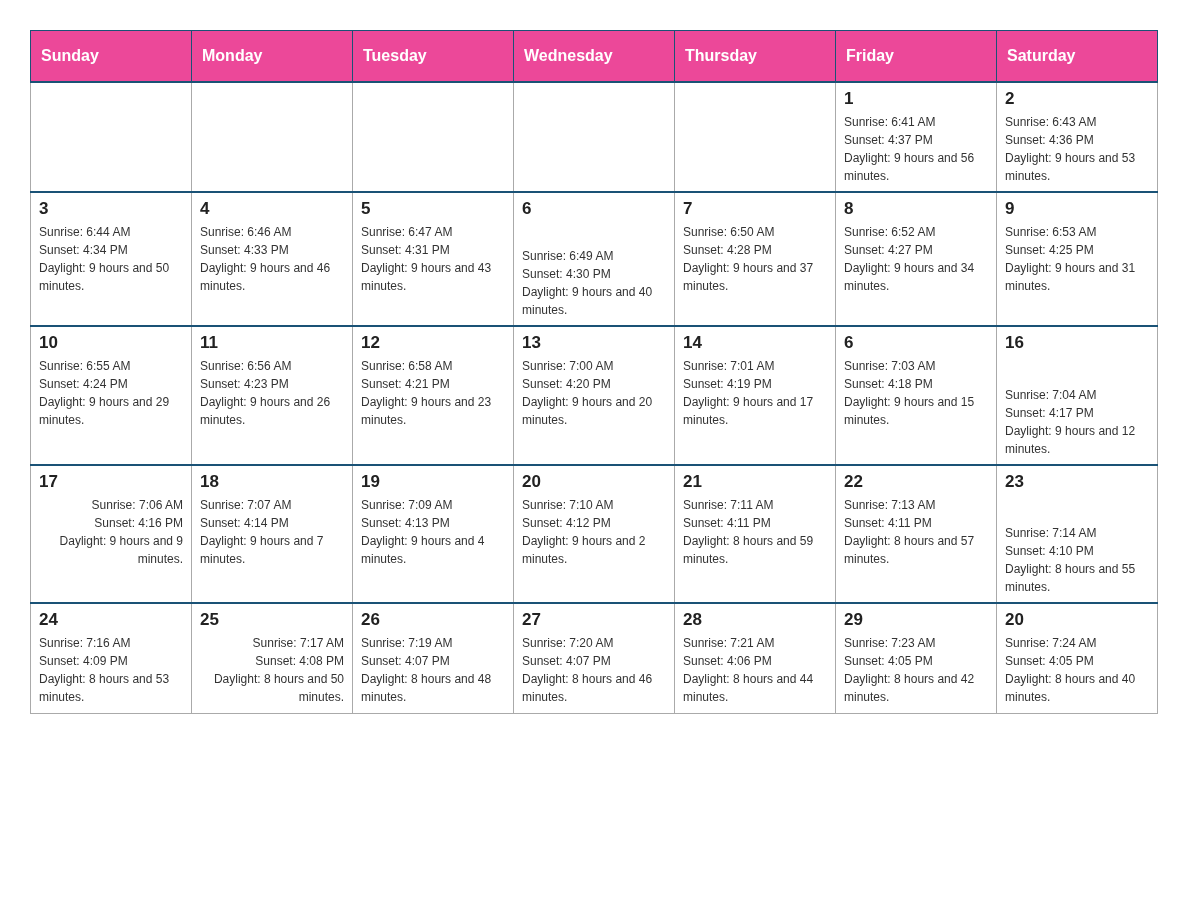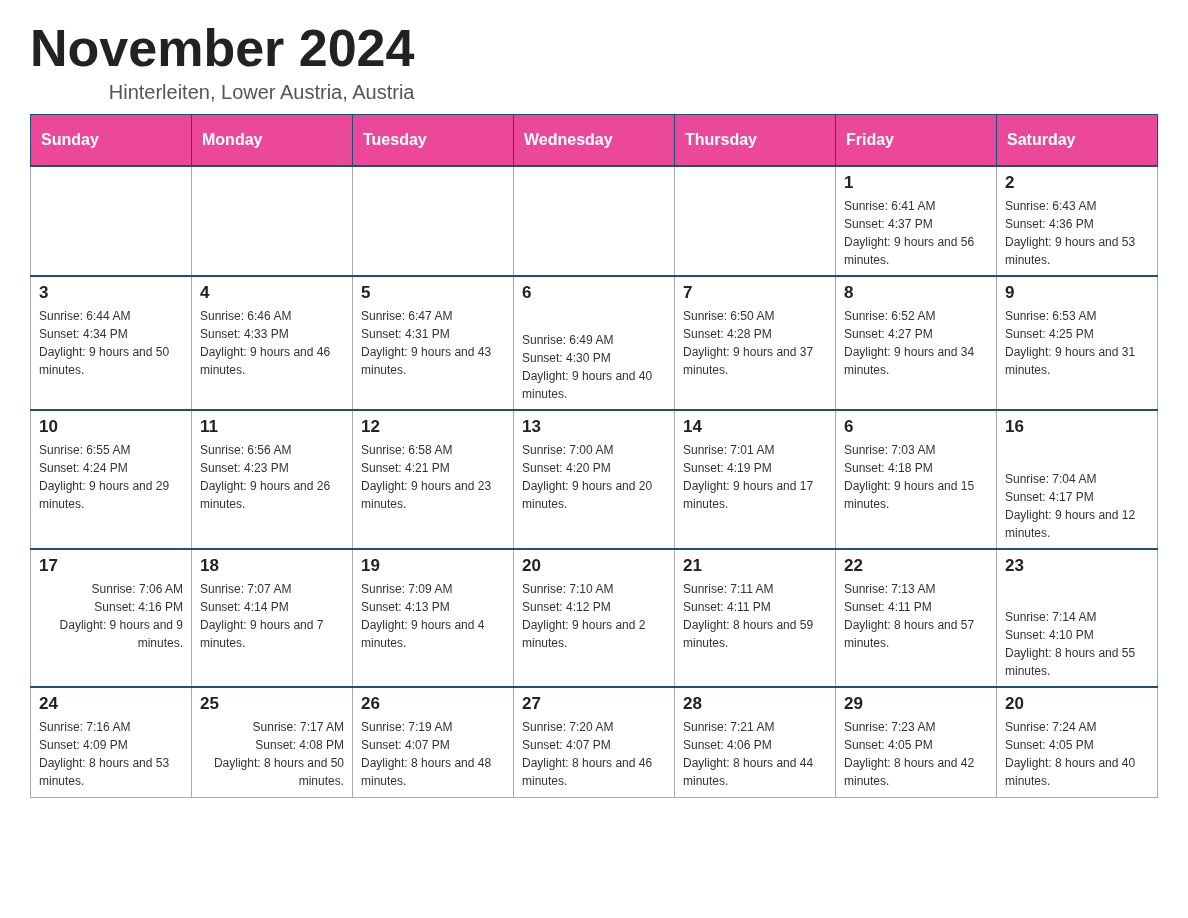--- a/index.html
+++ b/index.html
@@ -99,24 +99,20 @@
       background: #f9f9f9;
     }
     .top-border-row td {
       border-top: 2px solid #1a5276;
     }
   </style>
 </head>
 <body>
 
 <div class="header-area">
-  <div class="title-area">
-    <div class="month-title">November 2024</div>
-    <div class="location">Hinterleiten, Lower Austria, Austria</div>
-  </div>
 </div>
 
 <table class="calendar-table">
   <thead>
     <tr>
       <th>Sunday</th>
       <th>Monday</th>
       <th>Tuesday</th>
       <th>Wednesday</th>
       <th>Thursday</th>

